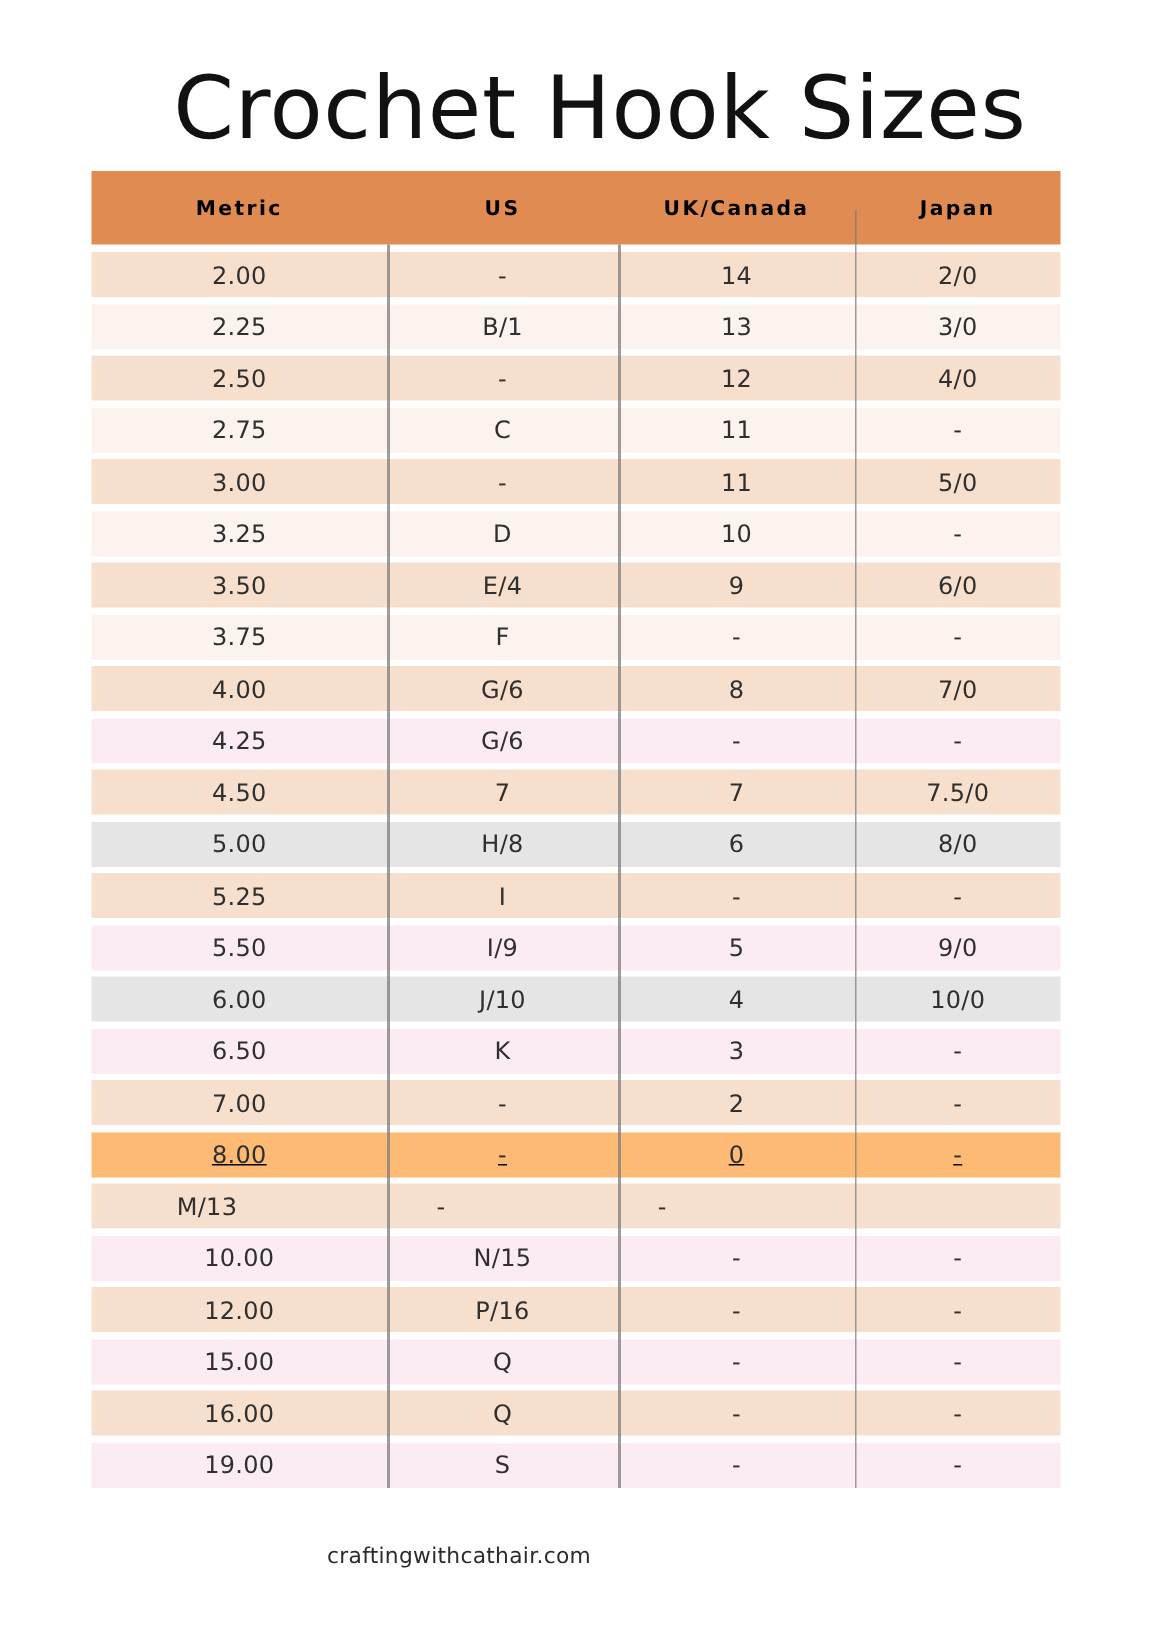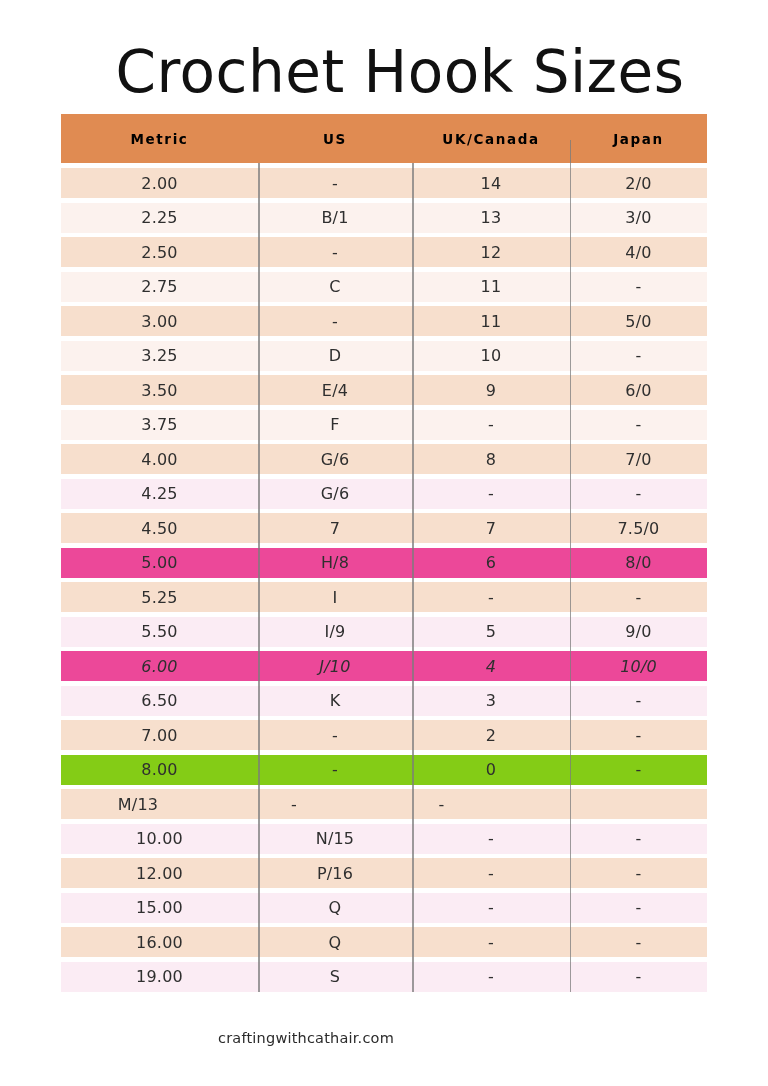--- a/index.html
+++ b/index.html
@@ -190,57 +190,57 @@
           <div class="td col-1">G/6</div>
           <div class="td col-2">-</div>
           <div class="td col-3">-</div>
         </div>
         <div class="tr" style="background: rgb(247, 223, 205);">
           <div class="td col-0">4.50</div>
           <div class="td col-1">7</div>
           <div class="td col-2">7</div>
           <div class="td col-3">7.5/0</div>
         </div>
-        <div class="tr" style="background: #ec4899;">
+        <div class="tr" style="background: #e5e5e5;">
           <div class="td col-0">5.00</div>
           <div class="td col-1">H/8</div>
           <div class="td col-2">6</div>
           <div class="td col-3">8/0</div>
         </div>
         <div class="tr" style="background: rgb(247, 223, 205);">
           <div class="td col-0">5.25</div>
           <div class="td col-1">I</div>
           <div class="td col-2">-</div>
           <div class="td col-3">-</div>
         </div>
         <div class="tr" style="background: rgb(251, 236, 244);">
           <div class="td col-0">5.50</div>
           <div class="td col-1">I/9</div>
           <div class="td col-2">5</div>
           <div class="td col-3">9/0</div>
         </div>
-        <div class="tr" style="background: #ec4899; font-style: italic;">
+        <div class="tr" style="background: #e5e5e5;">
           <div class="td col-0">6.00</div>
           <div class="td col-1">J/10</div>
           <div class="td col-2">4</div>
           <div class="td col-3">10/0</div>
         </div>
         <div class="tr" style="background: rgb(251, 236, 244);">
           <div class="td col-0">6.50</div>
           <div class="td col-1">K</div>
           <div class="td col-2">3</div>
           <div class="td col-3">-</div>
         </div>
         <div class="tr" style="background: rgb(247, 223, 205);">
           <div class="td col-0">7.00</div>
           <div class="td col-1">-</div>
           <div class="td col-2">2</div>
           <div class="td col-3">-</div>
         </div>
-        <div class="tr" style="background: #84cc16;">
+        <div class="tr" style="background: #fdba74; text-decoration: underline;">
           <div class="td col-0">8.00</div>
           <div class="td col-1">-</div>
           <div class="td col-2">0</div>
           <div class="td col-3">-</div>
         </div>
         <div class="tr" style="background: rgb(247, 223, 205);">
           <div class="td col-1">M/13</div>
           <div class="td col-2">-</div>
           <div class="td col-3">-</div>
         </div>

